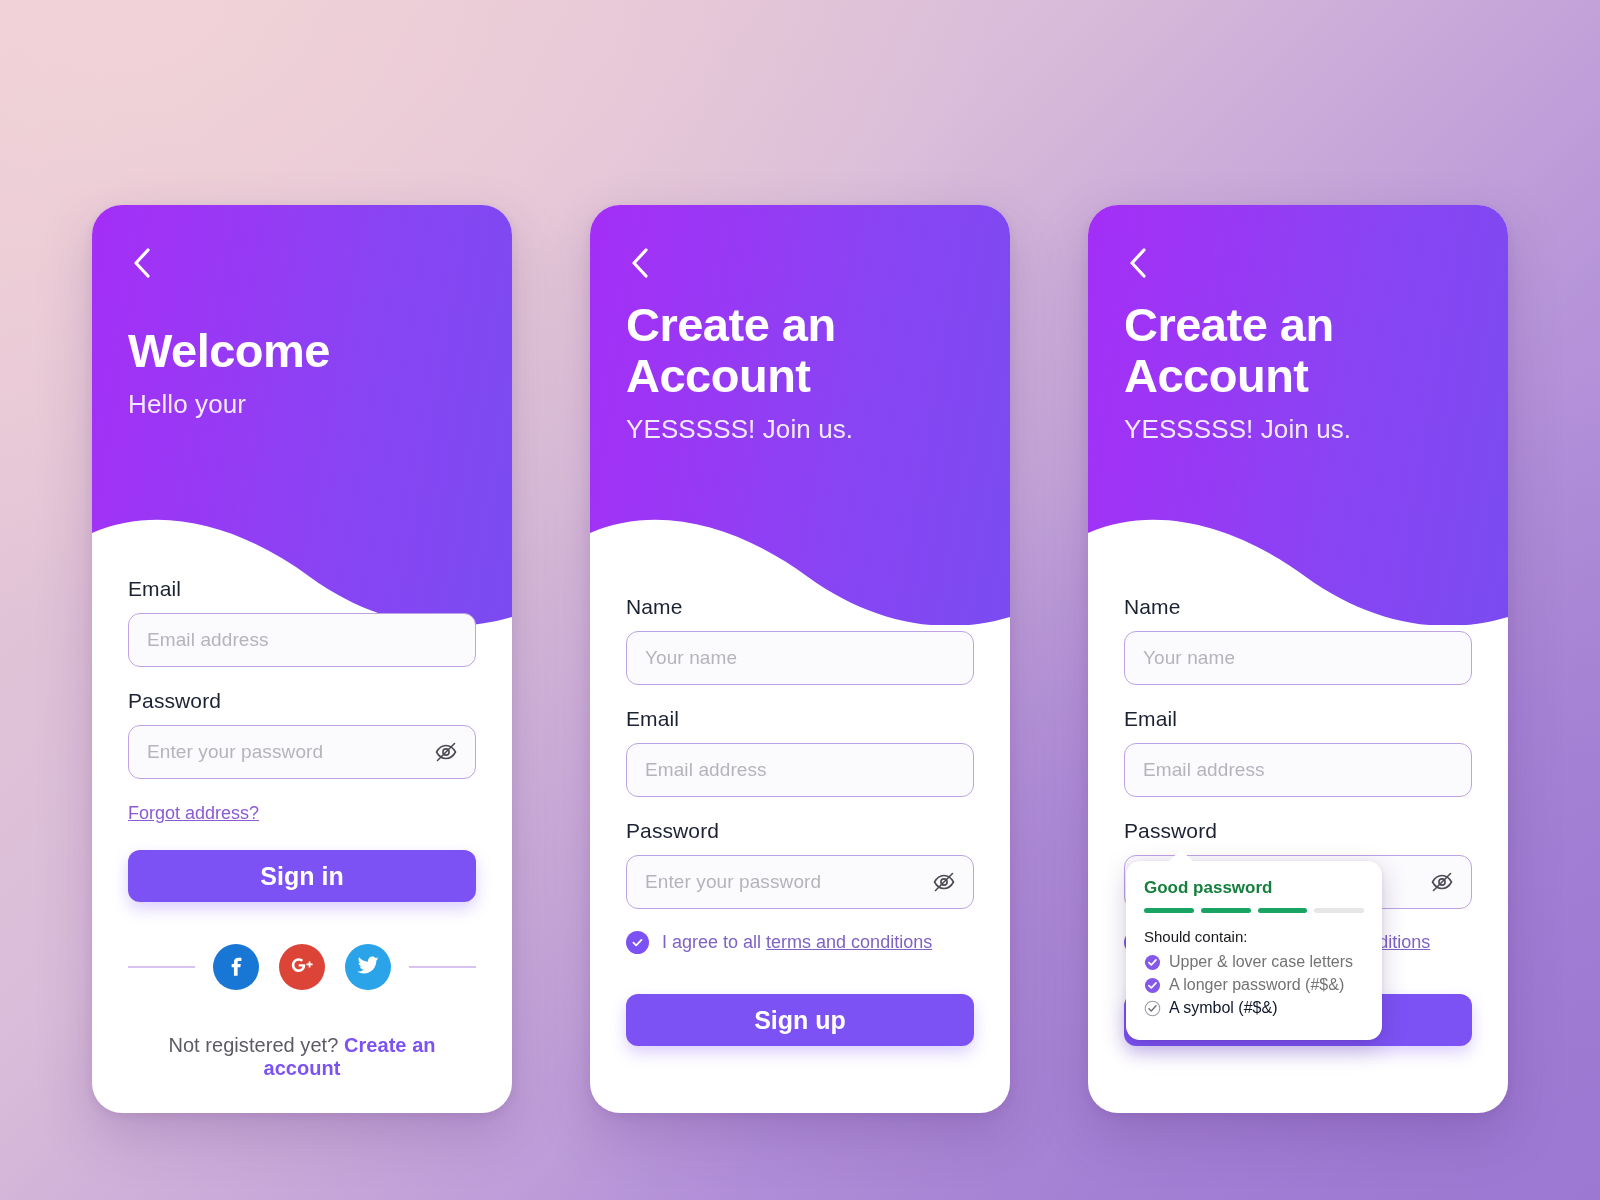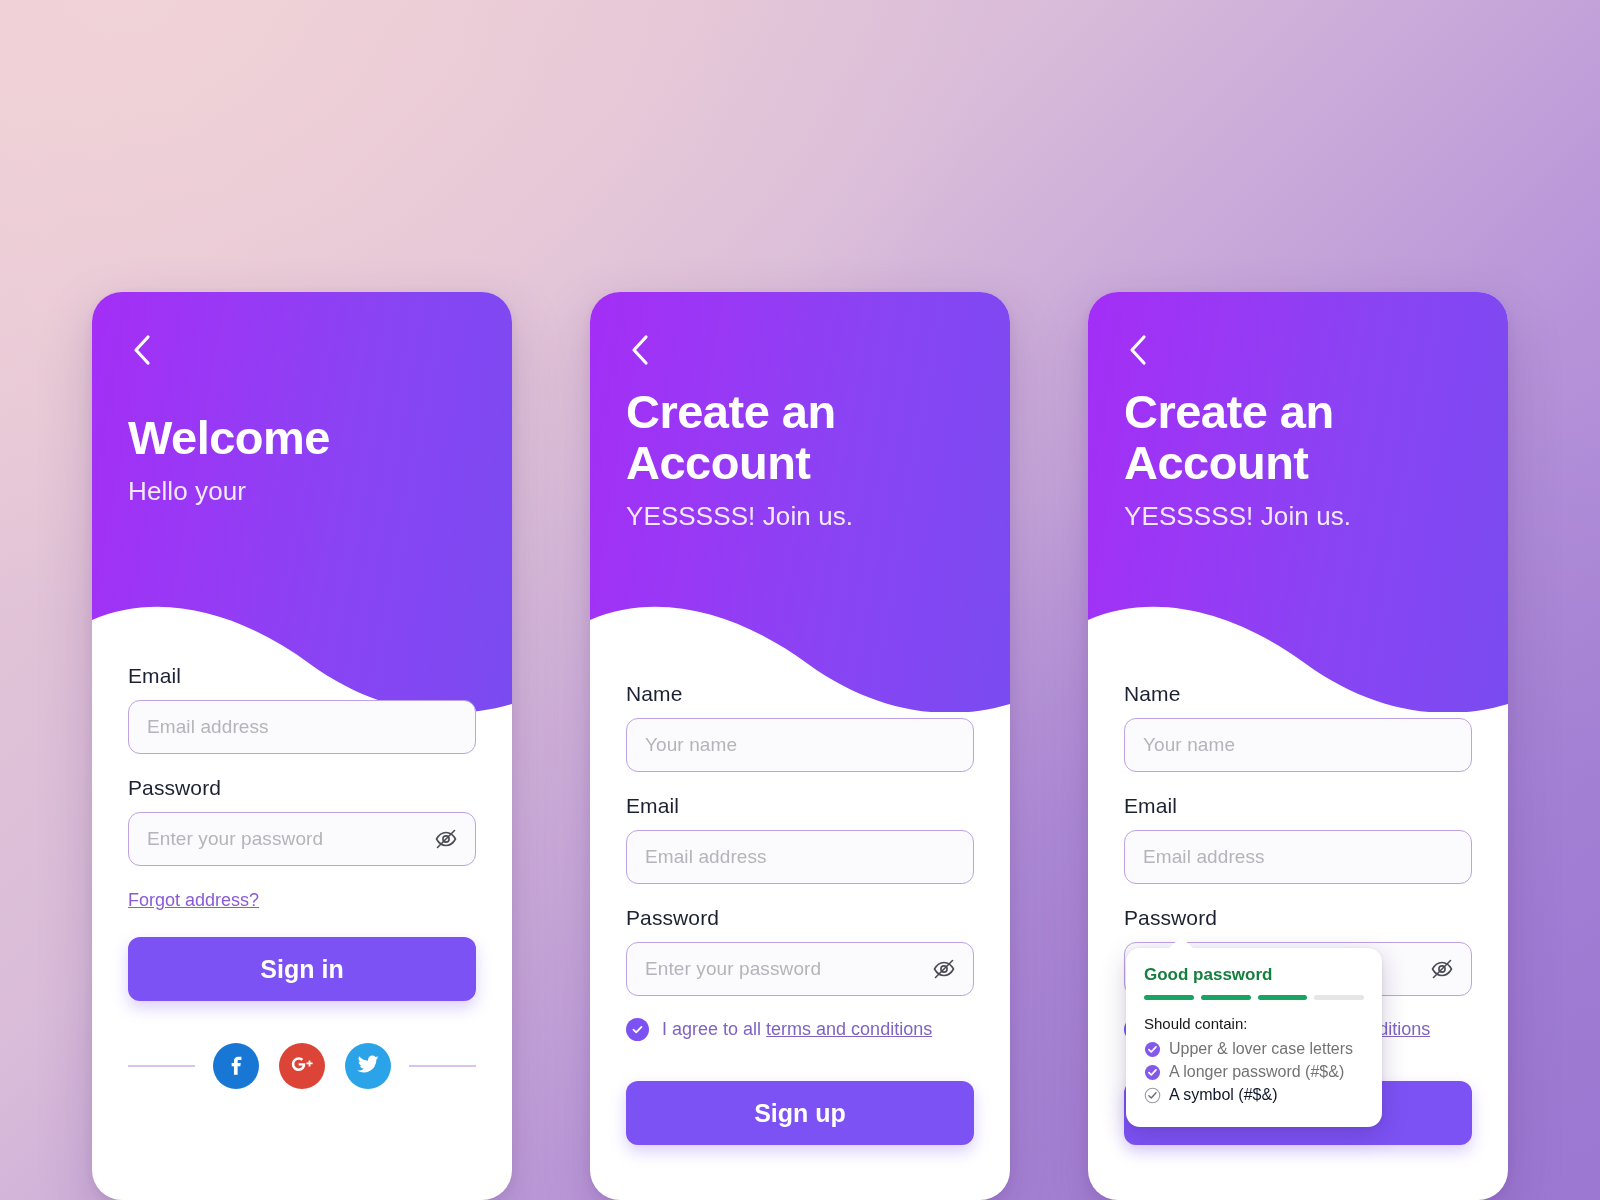--- a/index.html
+++ b/index.html
@@ -16,21 +16,21 @@
       radial-gradient(ellipse 1400px 1000px at 8% 0%, #f0d2d8 0%, rgba(240,210,216,0) 62%),
       radial-gradient(ellipse 1500px 1200px at 100% 100%, #9d78d2 0%, rgba(157,120,210,0) 70%),
       linear-gradient(135deg, #edcdd5 0%, #d9bcd9 38%, #b693d9 68%, #a07dd3 100%);
     position: relative;
   }
 
   .stage {
     position: absolute;
     inset: 0;
     display: flex;
-    align-items: flex-end;
+    align-items: center;
     justify-content: center;
     gap: 78px;
     padding-top: 118px;
     border-radius: 21px;
   }
 
   
   .phone {
     position: relative;
     width: 420px;
@@ -149,21 +149,21 @@
     color: #8b5bd6;
     text-decoration: underline;
     margin-top: 2px;
     margin-bottom: 26px;
     cursor: pointer;
   }
 
   .cta {
     display: block;
     width: 100%;
-    height: 64px;
+    height: 52px;
     border: none;
     border-radius: 12px;
     background: #7c52f4;
     color: #ffffff;
     font-family: inherit;
     font-size: 25px;
     font-weight: bold;
     cursor: pointer;
     box-shadow: 0 7px 16px rgba(124, 82, 244, 0.27);
   }
@@ -364,20 +364,24 @@
             <span>
               <svg width="26" height="26" viewBox="0 0 24 24" fill="#ffffff">
                 <path d="M22 6.1c-.7.3-1.5.5-2.3.6.8-.5 1.4-1.3 1.7-2.2-.8.5-1.6.8-2.5 1-.7-.8-1.8-1.3-2.9-1.3-2.2 0-4 1.8-4 4 0 .3 0 .6.1.9-3.3-.2-6.3-1.8-8.3-4.2-.3.6-.5 1.3-.5 2 0 1.4.7 2.6 1.8 3.3-.7 0-1.3-.2-1.8-.5 0 1.9 1.4 3.5 3.2 3.9-.3.1-.7.1-1.1.1-.3 0-.5 0-.8-.1.5 1.6 2 2.8 3.7 2.8-1.4 1.1-3.1 1.7-5 1.7H2c1.8 1.1 3.9 1.8 6.2 1.8 7.4 0 11.5-6.2 11.5-11.5v-.5c.8-.6 1.5-1.3 2.1-2.1z"></path>
               </svg>
             </span>
           </div>
         </div>
         <div class="divider-line"></div>
       </div>
 
+      <div class="footer-line">
+        <span>Not registered yet?</span>
+        <span class="footer-link">Create an account</span>
+      </div>
     </div>
   </div>
 
   <div class="phone">
     <div class="phone-header">
       <svg class="wave" viewBox="0 0 420 130" preserveAspectRatio="none">
         <path d="M0,28 C70,-2 150,22 218,72 C282,118 352,132 420,112 L420,130 L0,130 Z" fill="#ffffff"></path>
       </svg>
     </div>
 

